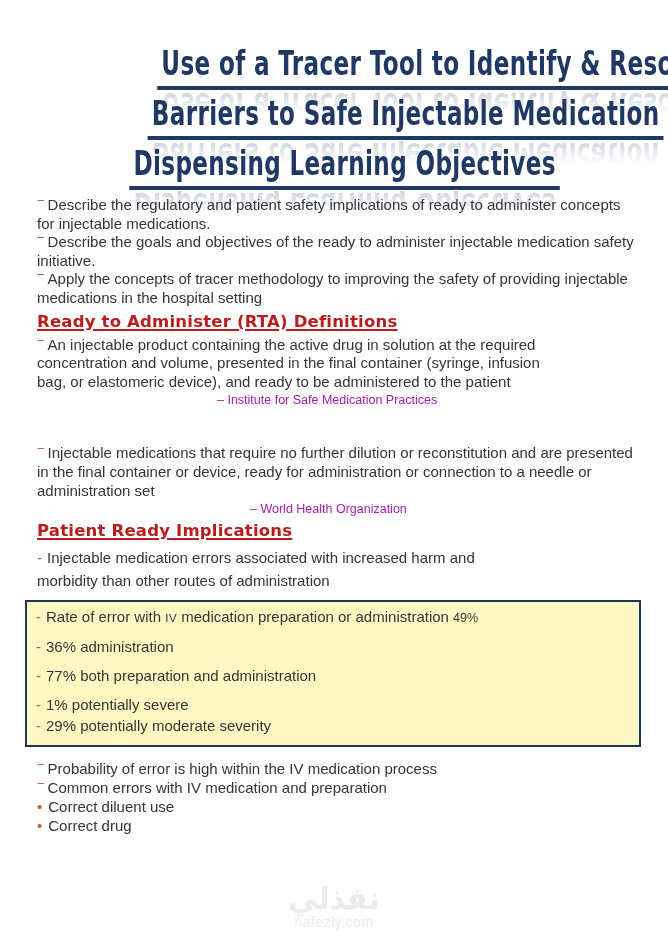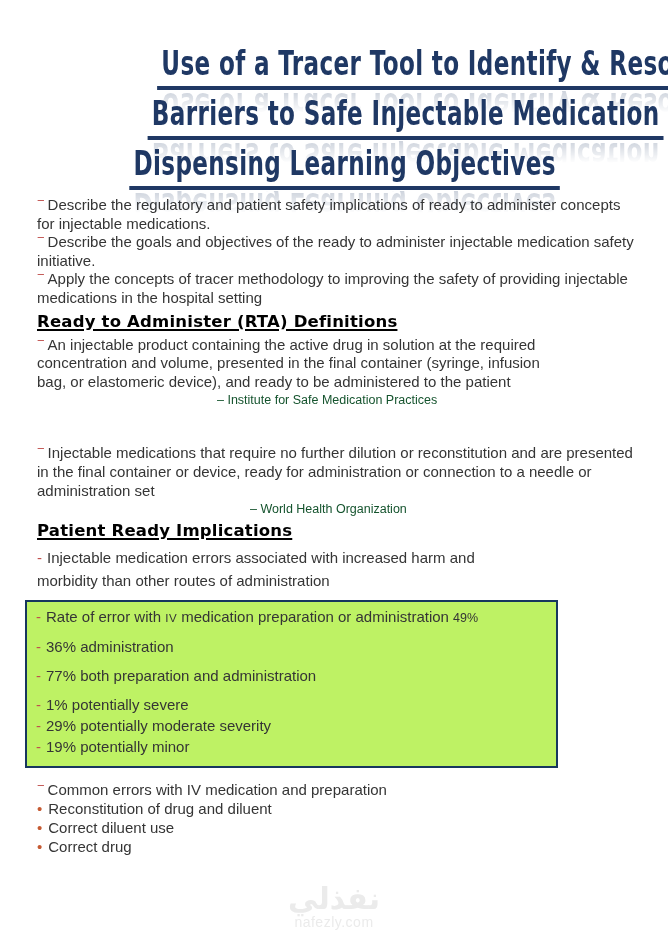--- a/index.html
+++ b/index.html
@@ -45,39 +45,39 @@
   .objectives p{margin:0;max-width:620px;}
   .dash-hi{
     color:#C0504D;display:inline-block;vertical-align:5px;
     font-size:13px;line-height:10px;margin-right:3px;
   }
   .dash-mid{color:#C0504D;margin-right:5px;}
   .blt{color:#C55A32;margin-right:6px;}
 
   .section-heading{
     font-family:"DejaVu Sans",sans-serif;font-weight:bold;
-    font-size:16.5px;color:#000000;
+    font-size:16.5px;color:#b91c1c;
     text-decoration:underline;text-decoration-thickness:1.5px;text-underline-offset:2px;
     margin:4px 0 5px 0;letter-spacing:0.2px;
   }
   .definition{margin:0;}
   .def-1{max-width:505px;}
   .def-2{max-width:631px;margin-top:36px;}
   .attribution{
-    font-size:12.5px;color:#14532d;margin:2px 0 3px 0;line-height:15px;
+    font-size:12.5px;color:#a21caf;margin:2px 0 3px 0;line-height:15px;
   }
   .attr-ismp{padding-left:180px;}
   .attr-who{padding-left:213px;}
 
   .ps-intro{margin:6px 0 8px 0;max-width:480px;line-height:23px;}
 
   
   .stats-box{
-    margin-left:-12px;width:533px;box-sizing:border-box;
-    background:#bef264;border:2px solid #17375E;
+    margin-left:-12px;width:616px;box-sizing:border-box;
+    background:#fef9c3;border:2px solid #17375E;
     padding:6px 10px 7px 9px;
   }
   .stats-box p{margin:0;}
   .row-spaced{margin-bottom:10.5px !important;}
   .row-tight{margin-bottom:2.5px !important;line-height:18.5px;}
   .sc-iv{font-size:11.5px;letter-spacing:0.5px;}
   .sm-val{font-size:12.5px;}
 
   
   .process{margin-top:13px;}
@@ -144,26 +144,25 @@
   <div class="body-text">
     <p class="ps-intro"><span class="dash-mid">-</span><span>Injectable medication errors associated with increased harm and morbidity than other routes of administration</span></p>
   </div>
 
   <div class="stats-box body-text">
     <p class="row-spaced"><span class="dash-mid">-</span><span>Rate of error with </span><span class="sc-iv">IV</span><span> medication preparation or administration </span><span class="sm-val">49%</span></p>
     <p class="row-spaced"><span class="dash-mid">-</span><span>36% administration</span></p>
     <p class="row-spaced"><span class="dash-mid">-</span><span>77% both preparation and administration</span></p>
     <p class="row-tight"><span class="dash-mid">-</span><span>1% potentially severe</span></p>
     <p class="row-tight"><span class="dash-mid">-</span><span>29% potentially moderate severity</span></p>
-    <p class="row-tight"><span class="dash-mid">-</span><span>19% potentially minor</span></p>
   </div>
 
   <div class="body-text process">
+    <p><span class="dash-hi">−</span><span>Probability of error is high within the IV medication process</span></p>
     <p><span class="dash-hi">−</span><span>Common errors with IV medication and preparation</span></p>
-    <p><span class="blt">•</span><span>Reconstitution of drug and diluent</span></p>
     <p><span class="blt">•</span><span>Correct diluent use</span></p>
     <p><span class="blt">•</span><span>Correct drug</span></p>
   </div>
 
 </div>
 
 <div class="watermark">
   <div class="wm-logo">نفذلي</div>
   <div class="wm-domain">nafezly.com</div>
 </div>

